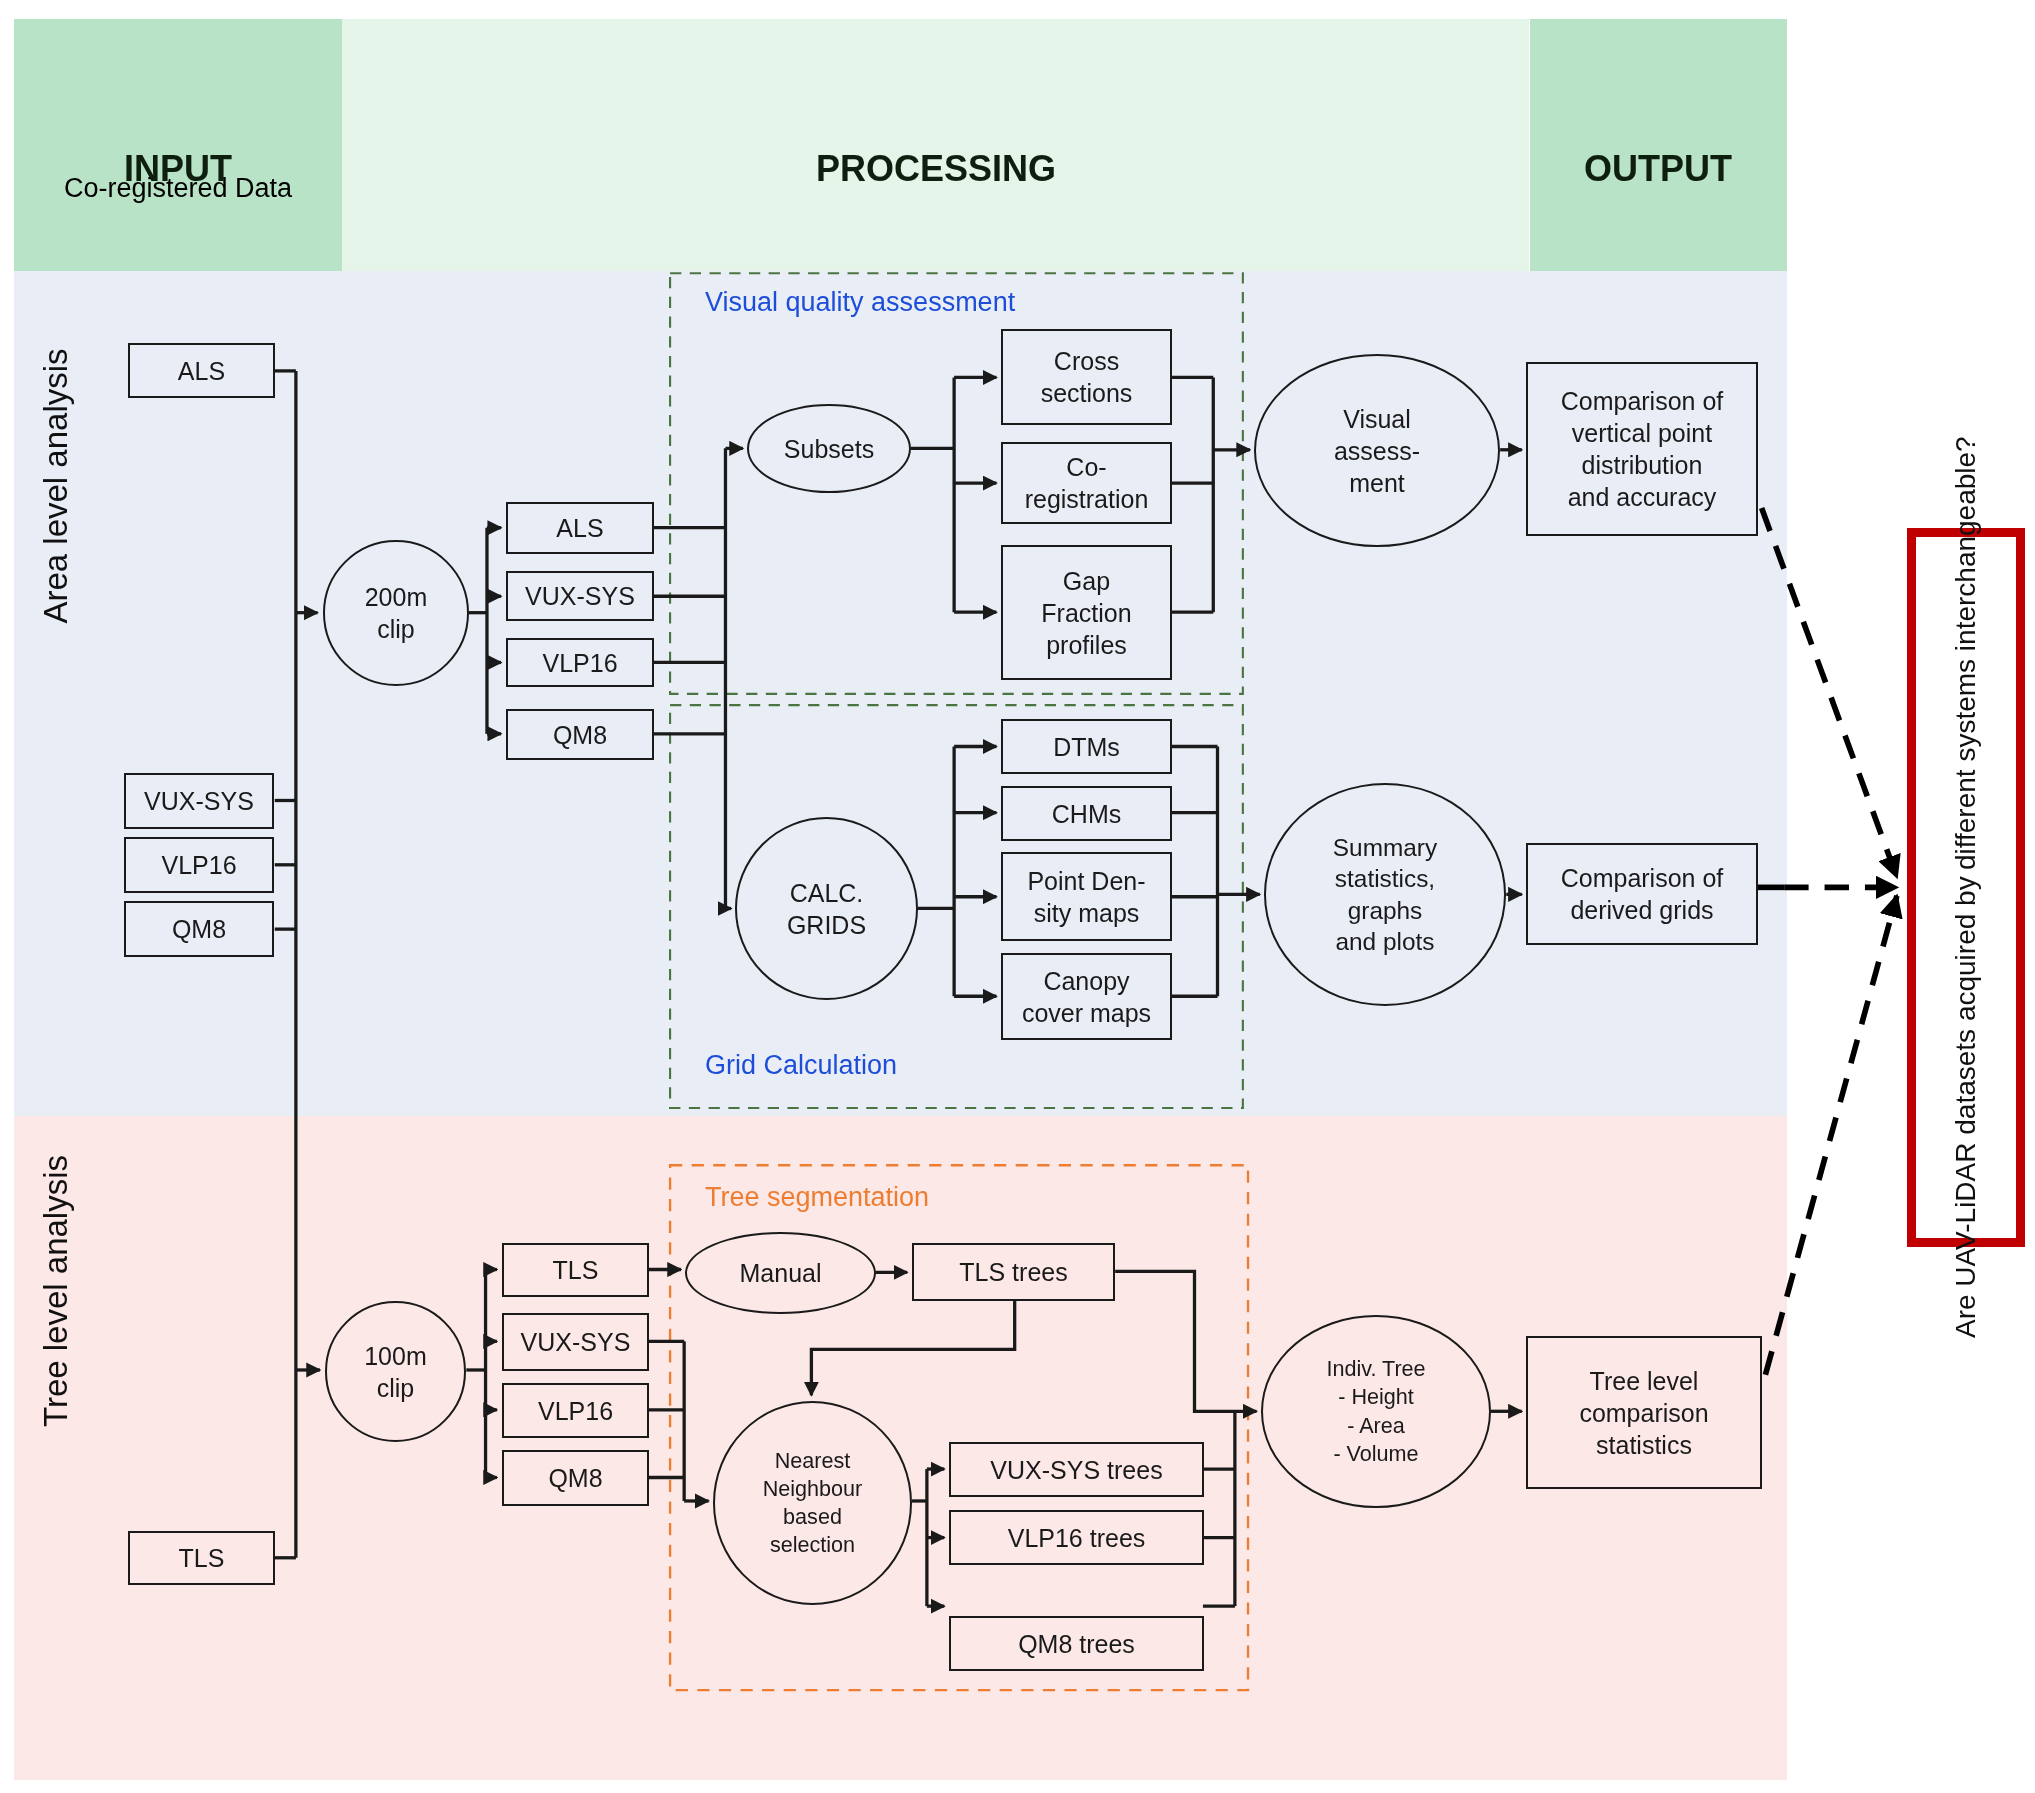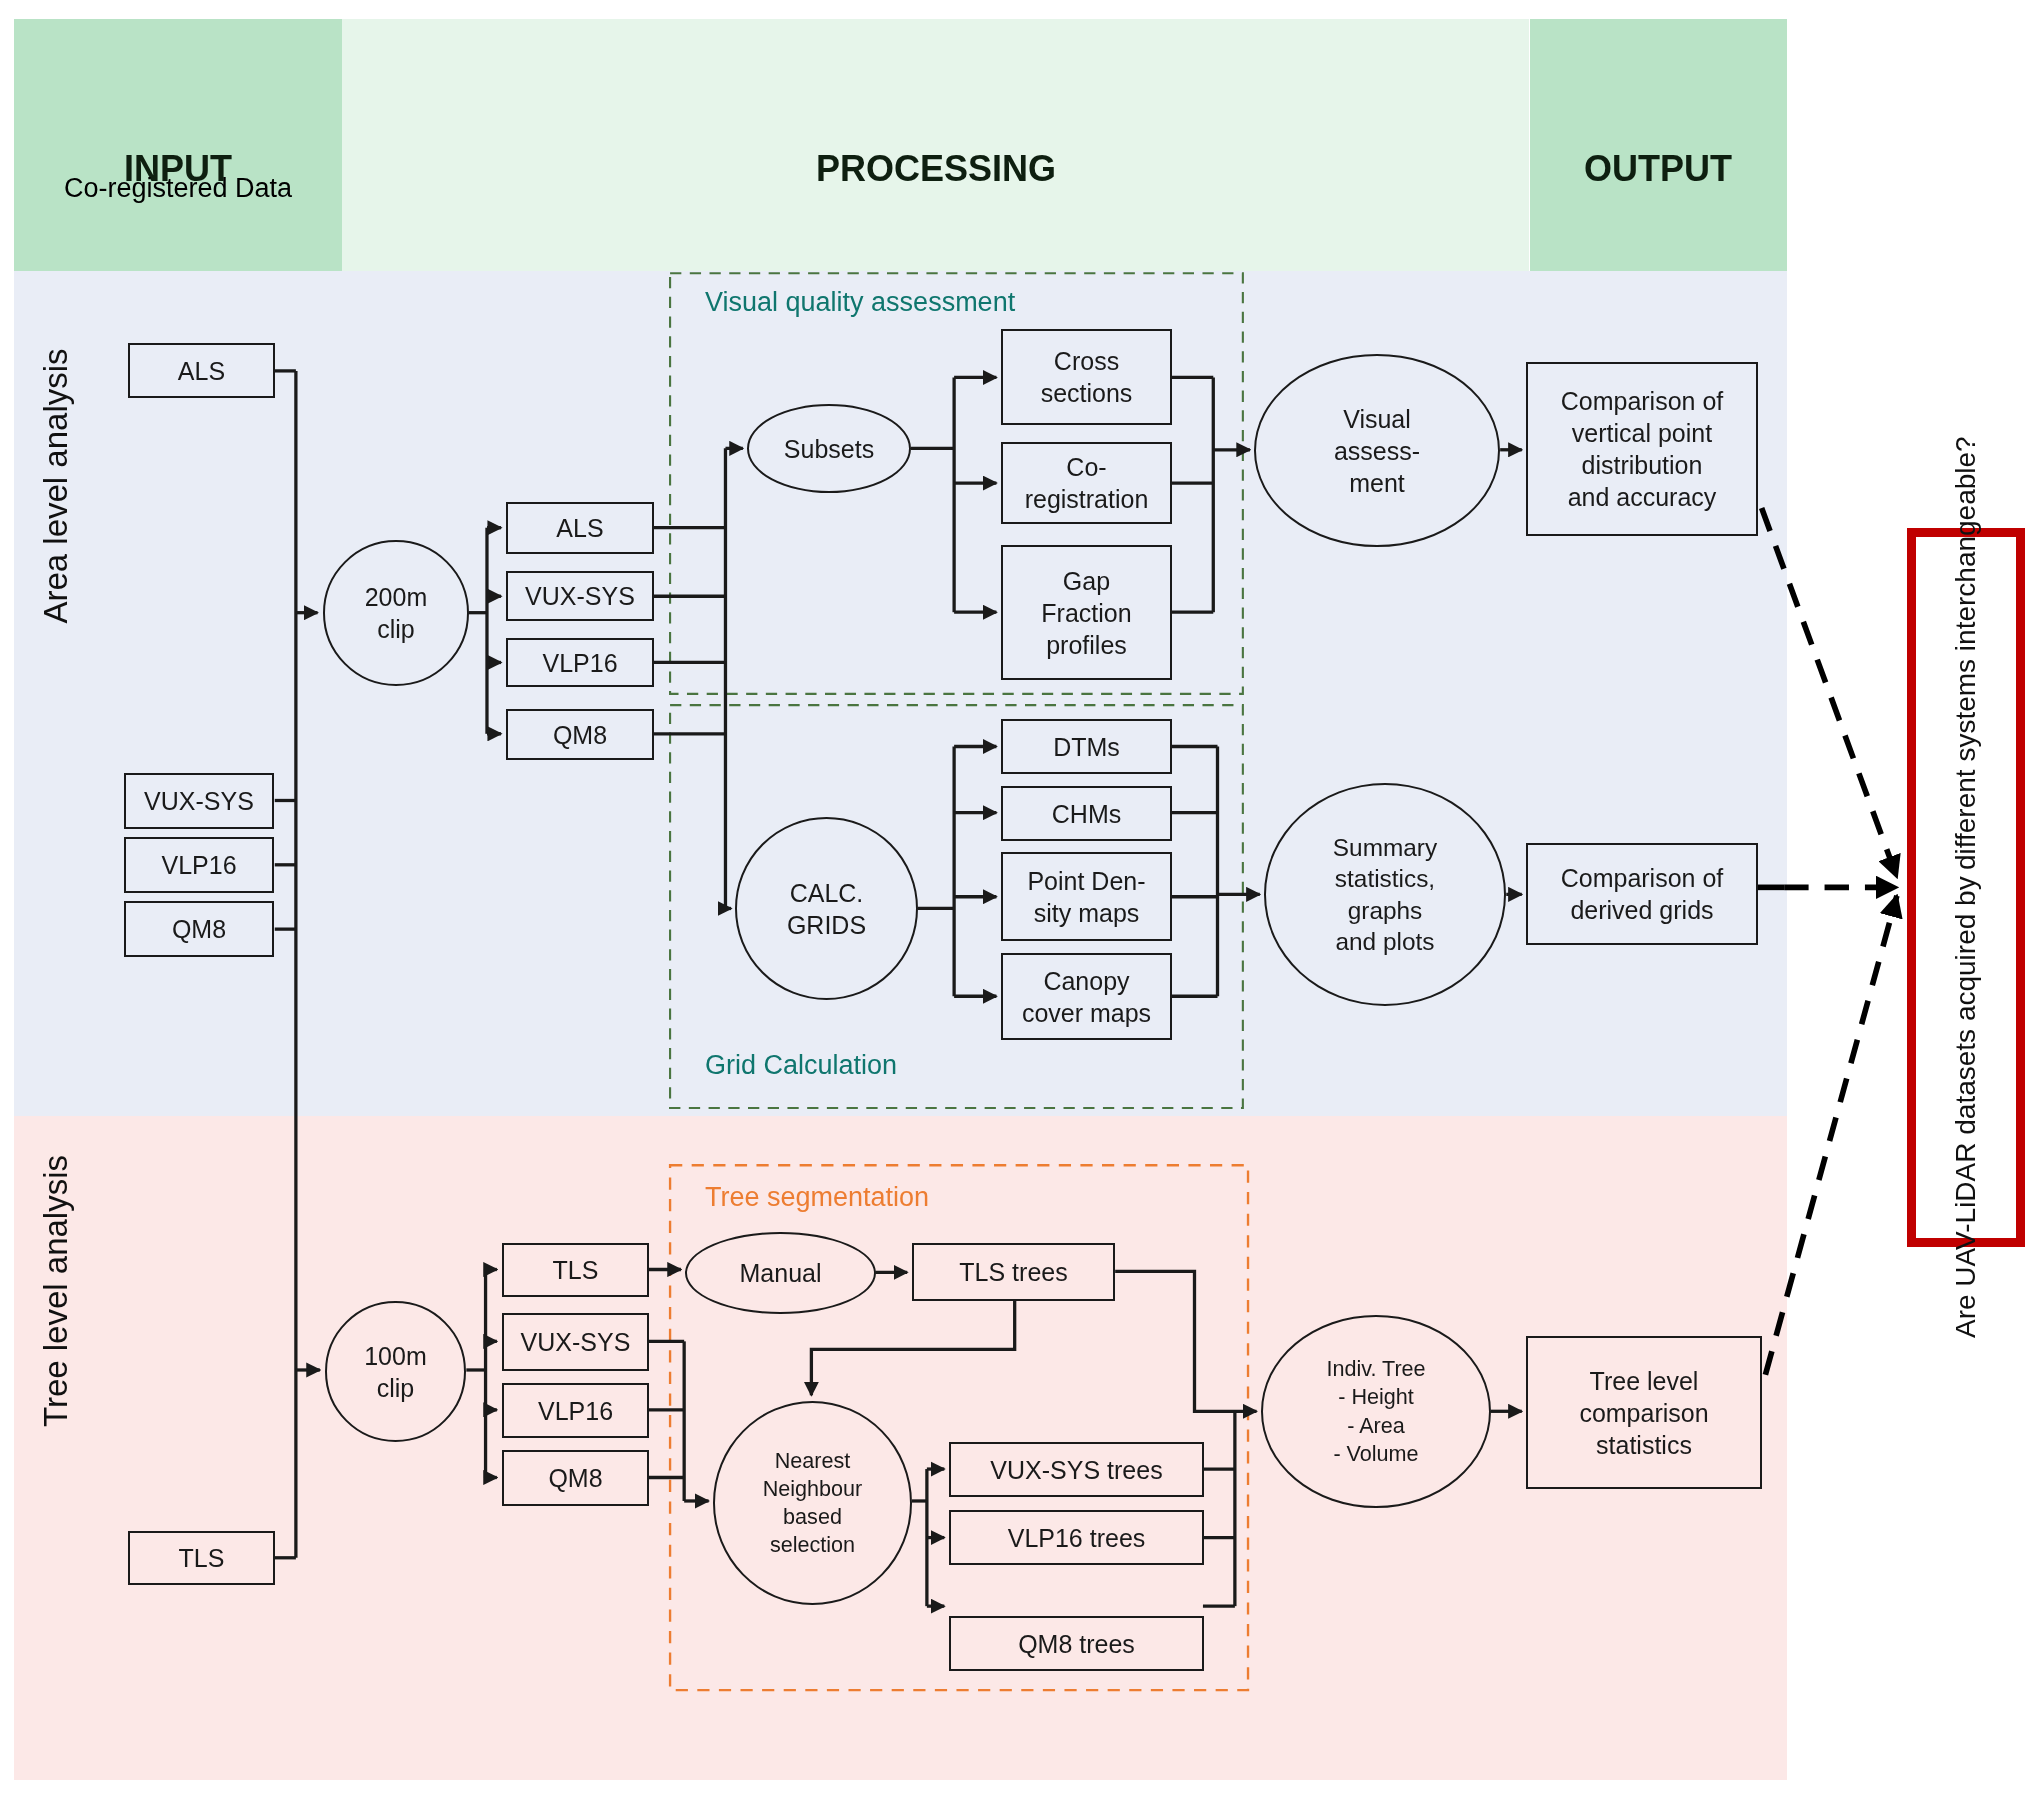--- a/index.html
+++ b/index.html
@@ -13,21 +13,21 @@
           transform:translate(-50%,-50%) rotate(-90deg);}
   .nbox{position:absolute;box-sizing:border-box;border:2.3px solid #1a1a1a;
         display:flex;align-items:center;justify-content:center;text-align:center;
         font-size:25px;line-height:1.28;background:transparent;}
   .ell{position:absolute;box-sizing:border-box;border:2.3px solid #1a1a1a;border-radius:50%;
        display:flex;align-items:center;justify-content:center;text-align:center;
        font-size:25px;line-height:1.28;background:transparent;}
   .small{font-size:21.6px;line-height:1.3;}
   .pre{white-space:pre-line;}
   .rlabel{position:absolute;font-size:27px;white-space:nowrap;}
-  .green{color:#0f766e;}
+  .green{color:#1d4ed8;}
   .orange{color:#ed7d31;}
   svg.wire{position:absolute;left:0;top:0;}
   #question-box{position:absolute;box-sizing:border-box;border:9px solid #c00000;background:#ffffff;
         display:flex;align-items:center;justify-content:center;}
   #question-inner{writing-mode:vertical-rl;transform:rotate(180deg);
         display:flex;flex-direction:row;gap:6.6px;align-items:center;}
   #question-inner span{font-size:28px;color:#111;white-space:nowrap;line-height:1.15;}
 </style>
 </head>
 <body>

